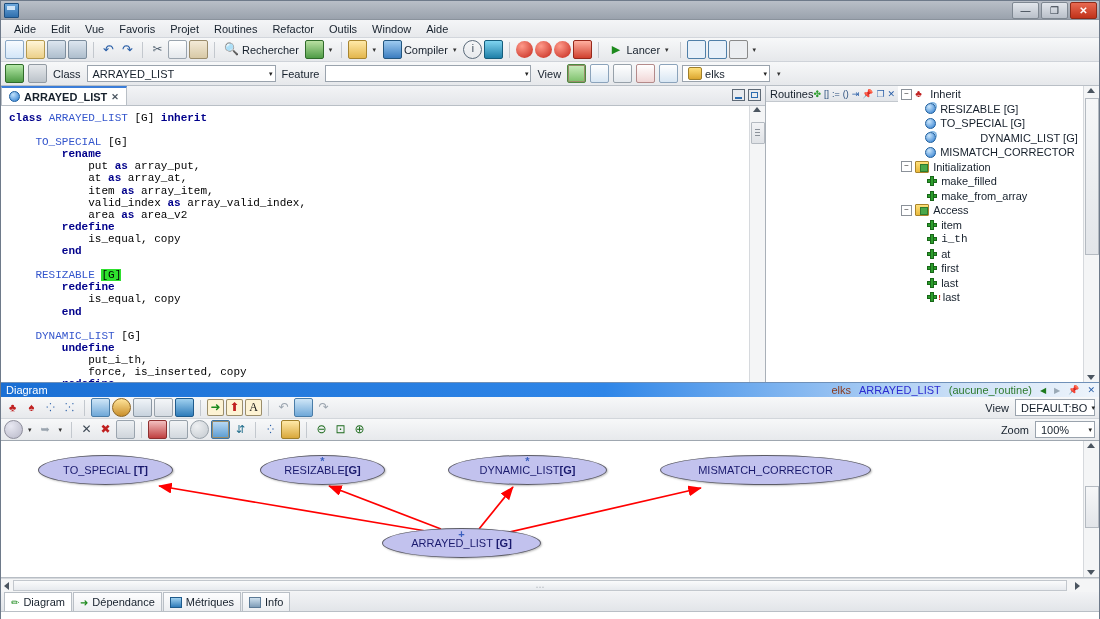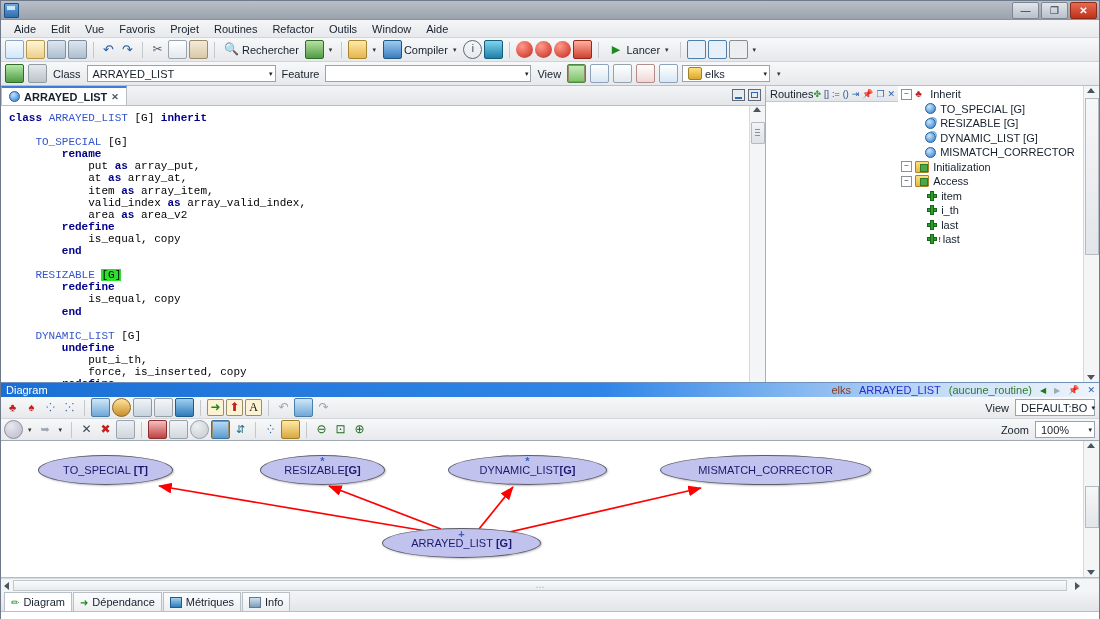--- a/index.html
+++ b/index.html
@@ -329,54 +329,70 @@
       </div>
       <div class="rt-body">
         <div class="rt-list">
 
           <div class="rrow" style="padding-left:3px;">
             <span class="exp">−</span>
             <span style="width:11px;height:10px;margin-right:4px;color:#c02020;font-size:10px;line-height:10px;">♣</span>
             <span>Inherit</span>
           </div>
           <div class="rrow" style="padding-left:27px;">
+            <span class="ball two"></span>
+            <span>RESIZABLE [G]</span>
+          </div>
+          <div class="rrow" style="padding-left:27px;">
             <span class="ball"></span>
             <span>TO_SPECIAL [G]</span>
           </div>
-          <div class="rrow" style="padding-left:27px;">
-            <span class="ball two"></span>
-            <span>RESIZABLE [G]</span>
-          </div>
-          <div class="rrow" style="padding-left:27px;">
+          <div class="rrow" style="padding-left:27px;gap:40px;">
             <span class="ball two"></span>
             <span>DYNAMIC_LIST [G]</span>
           </div>
           <div class="rrow" style="padding-left:27px;">
             <span class="ball"></span>
             <span>MISMATCH_CORRECTOR</span>
           </div>
 
           <div class="rrow" style="padding-left:3px;">
             <span class="exp">−</span>
             <span class="folder"></span>
             <span>Initialization</span>
           </div>
+          <div class="rrow" style="padding-left:29px;">
+            <span class="plusg"></span>
+            <span>make_filled</span>
+          </div>
+          <div class="rrow" style="padding-left:29px;">
+            <span class="plusg"></span>
+            <span>make_from_array</span>
+          </div>
 
           <div class="rrow" style="padding-left:3px;">
             <span class="exp">−</span>
             <span class="folder"></span>
             <span>Access</span>
           </div>
           <div class="rrow" style="padding-left:29px;">
             <span class="plusg"></span>
             <span>item</span>
           </div>
-          <div class="rrow" style="padding-left:29px;">
+          <div class="rrow" style="padding-left:29px;font-family:Liberation Mono, monospace;">
             <span class="plusg"></span>
             <span>i_th</span>
+          </div>
+          <div class="rrow" style="padding-left:29px;">
+            <span class="plusg"></span>
+            <span>at</span>
+          </div>
+          <div class="rrow" style="padding-left:29px;">
+            <span class="plusg"></span>
+            <span>first</span>
           </div>
           <div class="rrow" style="padding-left:29px;">
             <span class="plusg"></span>
             <span>last</span>
           </div>
           <div class="rrow" style="padding-left:29px;">
             <span class="plusg"></span>
             <span class="redmark">!</span>
             <span>last</span>
           </div>

